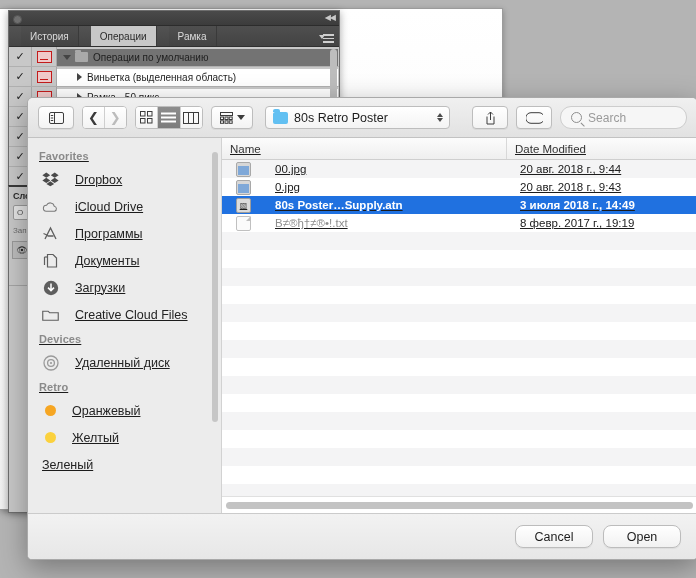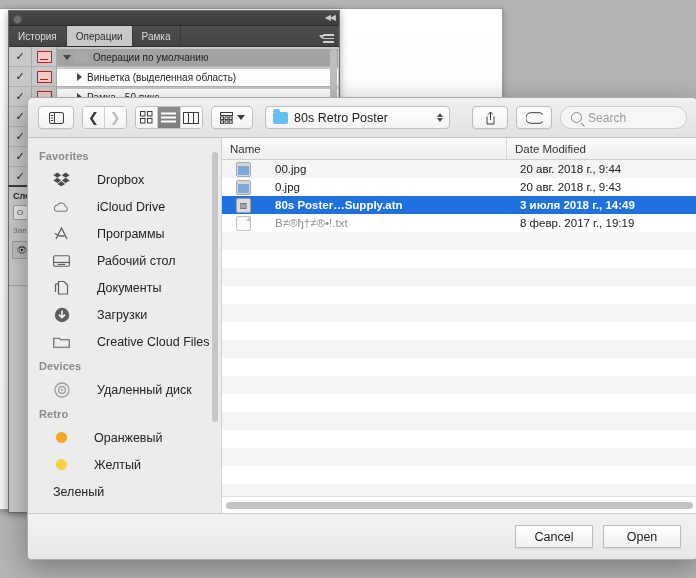--- a/index.html
+++ b/index.html
@@ -37,21 +37,21 @@
     position:absolute;right:4px;top:3px;color:#c9c9c9;font-size:8px;
     letter-spacing:-1px;line-height:8px;
   }
   .ps-tabs{
     height:20px;background:linear-gradient(#535353,#464646);
     display:flex;align-items:stretch;flex:none;
     border-bottom:1px solid #2f2f2f;position:relative;
   }
   .ps-tab{
     display:flex;align-items:center;padding:0 9px;font-size:10px;color:#dcdcdc;
-    border-right:1px solid #3a3a3a;background:linear-gradient(#4f4f4f,#434343);
+    border-right:1px solid #3a3a3a;background:linear-gradient(#4f4f4f,#434343);margin-left:12px;
   }
   .ps-tab.active{background:#c8c8c8;color:#2b2b2b;}
   .ps-tabs-filler{flex:1;background:linear-gradient(#4f4f4f,#434343);}
   .ps-menu-ico{
     position:absolute;right:5px;top:5px;width:14px;height:10px;
     color:#d2d2d2;font-size:9px;line-height:9px;
   }
   .ps-menu-ico i{display:block;height:1.5px;background:#cfcfcf;margin-bottom:2px;width:11px;margin-left:3px;}
   .ps-menu-ico .tri{
     position:absolute;left:-1px;top:1px;width:0;height:0;
@@ -74,21 +74,21 @@
     display:block;width:13px;height:10px;border:1.5px solid #c31b1b;background:#f0c9c9;
     position:relative;
   }
   .ps-stop span::after{
     content:"";position:absolute;left:2px;bottom:1.5px;width:8px;height:1.5px;background:#c31b1b;
   }
   .ps-item{
     flex:1;height:17px;margin:1px 1px 0 0;background:#ffffff;
     display:flex;align-items:center;font-size:10px;color:#1e1e1e;
   }
-  .ps-item.lvl0{background:#a3a3a3;}
+  .ps-item.lvl0{background:#737373;}
   .tri-down{width:0;height:0;border-left:4px solid transparent;border-right:4px solid transparent;border-top:5px solid #444;margin:0 4px 0 6px;}
   .tri-right{width:0;height:0;border-top:4px solid transparent;border-bottom:4px solid transparent;border-left:5px solid #444;margin:0 5px 0 20px;}
   .ps-folder{
     width:13px;height:10px;background:#a9a9a9;border-radius:1px;margin-right:5px;position:relative;
   }
   .ps-folder::before{content:"";position:absolute;left:0;top:-2px;width:6px;height:2px;background:#a9a9a9;border-radius:1px 1px 0 0;}
   .ps-vscroll{
     position:absolute;right:2px;top:2px;width:7px;height:150px;background:#bdbdbd;border-radius:4px;
   }
   
@@ -154,32 +154,32 @@
   .stepper i{display:block;width:0;height:0;border-left:3.5px solid transparent;border-right:3.5px solid transparent;}
   .stepper i.up{border-bottom:4px solid #4c4c4c;}
   .stepper i.dn{border-top:4px solid #4c4c4c;}
   .search{
     margin-left:auto;height:21px;width:150px;border:1px solid #cdcdcd;border-radius:11px;
     background:#f6f6f6;display:flex;align-items:center;gap:6px;padding:0 10px;color:#9a9a9a;font-size:12px;
   }
   .mag{width:9px;height:9px;border:1.4px solid #8e8e8e;border-radius:50%;position:relative;flex:none;}
   .mag::after{content:"";position:absolute;right:-4px;bottom:-3px;width:5px;height:1.4px;background:#8e8e8e;transform:rotate(45deg);}
 
-  .dlg-body{flex:1;display:flex;min-height:0;}
+  .dlg-body{flex:1;display:flex;min-height:0;text-decoration:underline;}
 
   
   .sidebar{
     width:193px;flex:none;background:#ececec;border-right:1px solid #d2d2d2;
     position:relative;overflow:hidden;padding-top:7px;
   }
   .side-head{
     font-size:11px;font-weight:bold;color:#8a8a8a;padding:5px 0 4px 11px;letter-spacing:.1px;
   }
   .side-item{
-    height:27px;display:flex;align-items:center;gap:27px;padding-left:25px;font-size:12.5px;color:#232323;
+    height:27px;display:flex;align-items:center;gap:16px;padding-left:14px;font-size:12.5px;color:#232323;
   }
   .si-ico{width:17px;height:17px;display:flex;align-items:center;justify-content:center;flex:none;color:#6d6d6d;}
   .tag-dot{width:11px;height:11px;border-radius:50%;flex:none;margin-left:3px;}
   .side-scroll{
     position:absolute;right:3px;top:14px;width:6px;height:270px;background:#c6c6c6;border-radius:3px;
   }
 
   
   .filelist{flex:1;background:#ffffff;display:flex;flex-direction:column;min-width:0;position:relative;}
   .cols{
@@ -208,21 +208,21 @@
   }
   .hscroll{height:7px;flex:1;background:#c3c3c3;border-radius:4px;}
 
   
   .dlg-footer{
     height:45px;flex:none;background:linear-gradient(#f2f2f2,#e7e7e7);
     border-top:1px solid #cbcbcb;display:flex;align-items:center;justify-content:flex-end;
     gap:10px;padding-right:16px;
   }
   .btn{
-    min-width:76px;height:21px;border:1px solid #bcbcbc;border-radius:0;
+    min-width:76px;height:21px;border:1px solid #bcbcbc;border-radius:8px;
     background:linear-gradient(#ffffff,#f1f1f1);
     display:flex;align-items:center;justify-content:center;font-size:12.5px;color:#1d1d1d;
     box-shadow:0 1px 1px rgba(0,0,0,.06);
   }
   .ico-sq{display:block;}
 </style>
 </head>
 <body>
 
 <div class="ps-doc"></div>
@@ -437,30 +437,20 @@
         <span class="si-ico">
           <svg width="17" height="15" viewBox="0 0 17 15">
             <path d="M3 13 L8.5 2 L14 13" fill="none" stroke="#5e5e5e" stroke-width="1.3"></path>
             <line x1="1.5" y1="7.5" x2="6" y2="9.5" stroke="#5e5e5e" stroke-width="1.3"></line>
             <line x1="5.5" y1="10" x2="11.5" y2="10" stroke="#5e5e5e" stroke-width="1.3"></line>
           </svg>
         </span>
         <span>Программы</span>
       </div>
 
-      <div class="side-item">
-        <span class="si-ico">
-          <svg width="18" height="14" viewBox="0 0 18 14">
-            <rect x="0.7" y="1.5" width="16.6" height="11" rx="1.2" fill="none" stroke="#5e5e5e" stroke-width="1.2"></rect>
-            <line x1="0.7" y1="8.5" x2="17.3" y2="8.5" stroke="#5e5e5e" stroke-width="1.2"></line>
-            <rect x="5" y="10" width="8" height="1.3" fill="#5e5e5e"></rect>
-          </svg>
-        </span>
-        <span>Рабочий стол</span>
-      </div>
 
       <div class="side-item">
         <span class="si-ico">
           <svg width="17" height="15" viewBox="0 0 17 15">
             <path d="M5.5 1.5 H11 L14.5 5 V14 H5.5 z" fill="none" stroke="#5e5e5e" stroke-width="1.2"></path>
             <path d="M2.5 4 V12" fill="none" stroke="#5e5e5e" stroke-width="1.2"></path>
             <path d="M2.5 4 H5.5" fill="none" stroke="#5e5e5e" stroke-width="1.2"></path>
           </svg>
         </span>
         <span>Документы</span>

